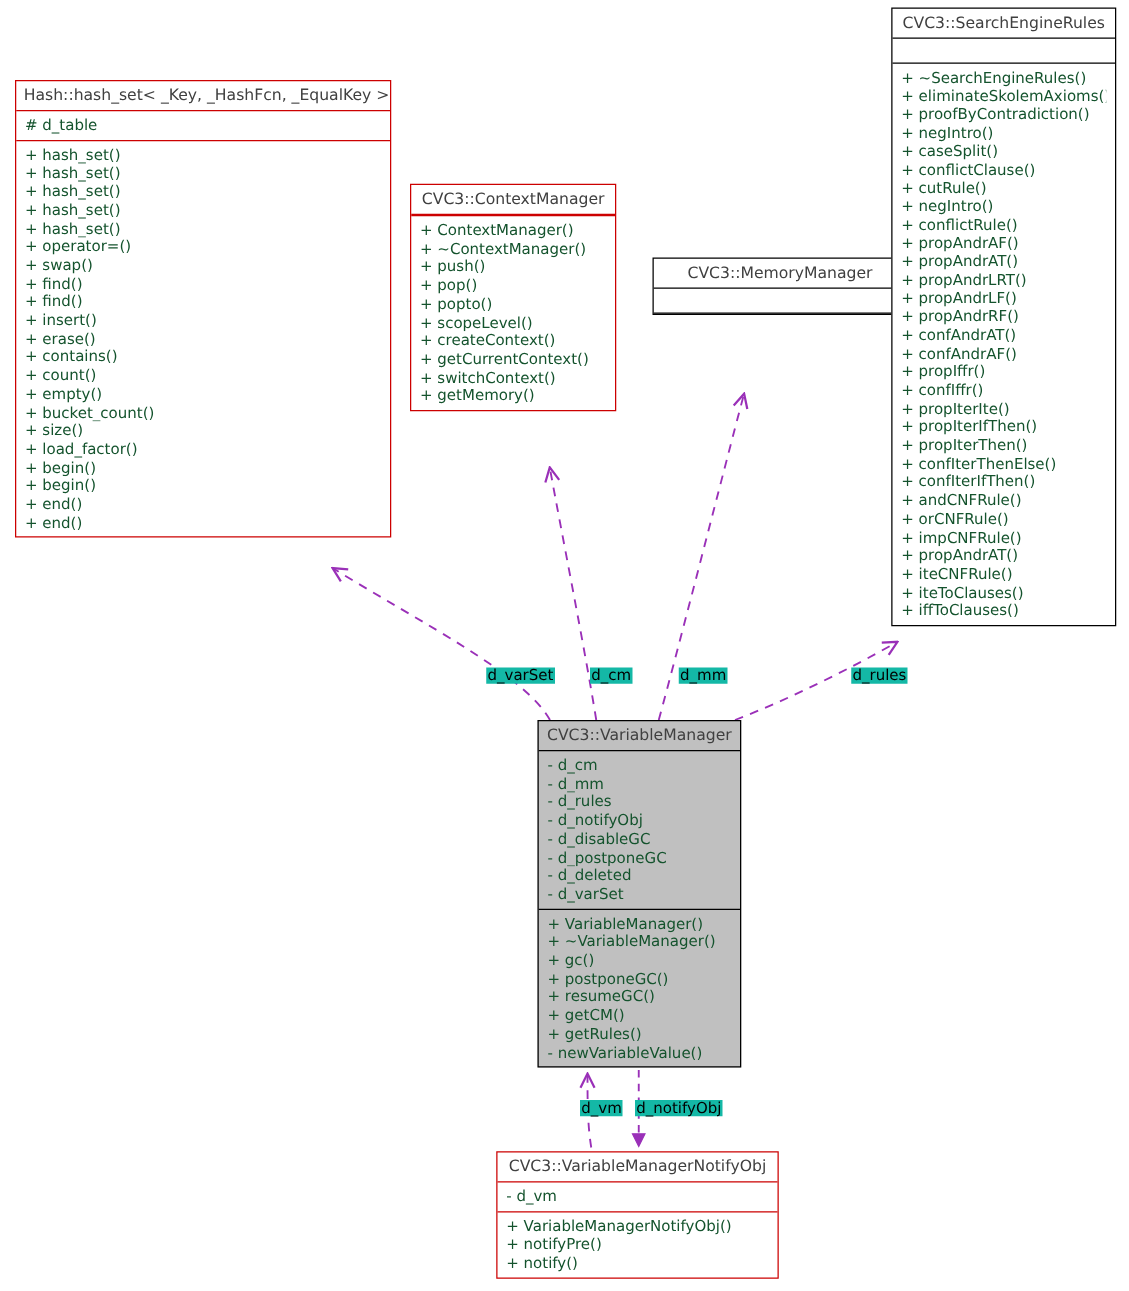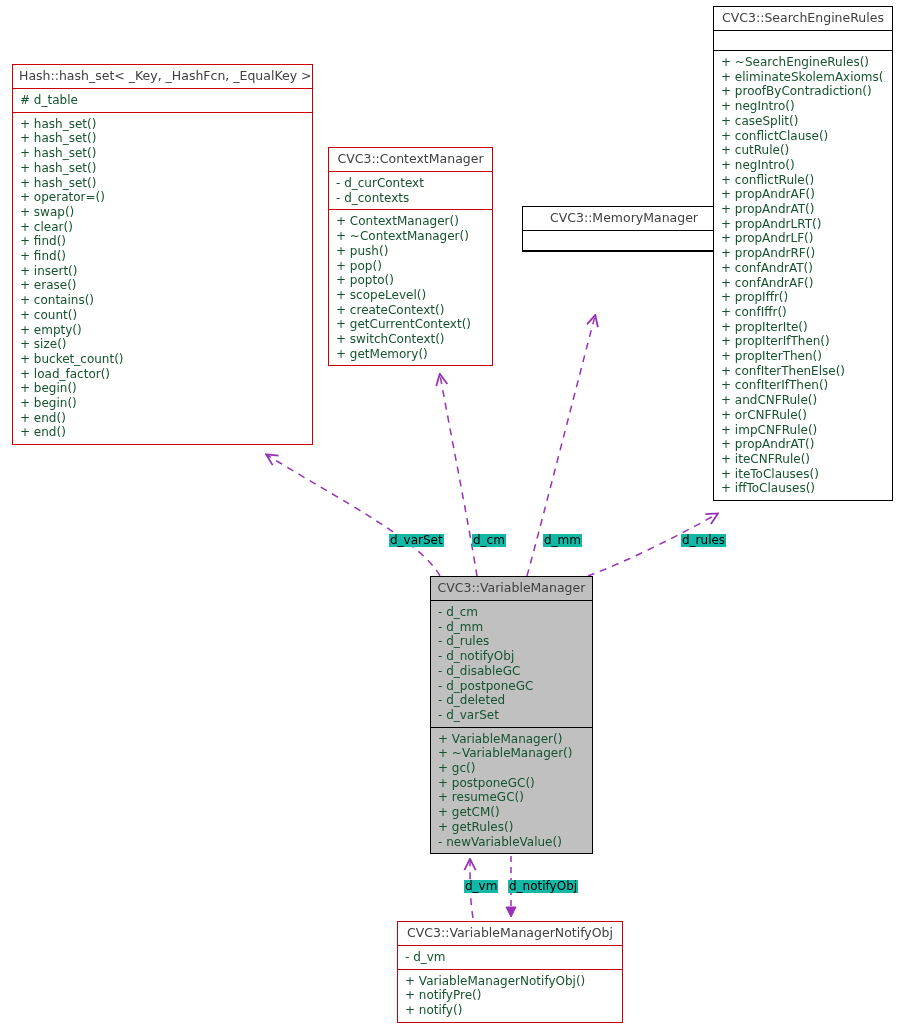--- a/index.html
+++ b/index.html
@@ -119,44 +119,39 @@
         </div>
         <div class="uml-sep"></div>
         <div class="uml-section">
           <div class="uml-row">+ hash_set()</div>
           <div class="uml-row">+ hash_set()</div>
           <div class="uml-row">+ hash_set()</div>
           <div class="uml-row">+ hash_set()</div>
           <div class="uml-row">+ hash_set()</div>
           <div class="uml-row">+ operator=()</div>
           <div class="uml-row">+ swap()</div>
-          <div class="uml-row">+ clear()</div>
           <div class="uml-row">+ find()</div>
           <div class="uml-row">+ find()</div>
           <div class="uml-row">+ insert()</div>
           <div class="uml-row">+ erase()</div>
           <div class="uml-row">+ contains()</div>
           <div class="uml-row">+ count()</div>
           <div class="uml-row">+ empty()</div>
+          <div class="uml-row">+ bucket_count()</div>
           <div class="uml-row">+ size()</div>
-          <div class="uml-row">+ bucket_count()</div>
           <div class="uml-row">+ load_factor()</div>
           <div class="uml-row">+ begin()</div>
           <div class="uml-row">+ begin()</div>
           <div class="uml-row">+ end()</div>
           <div class="uml-row">+ end()</div>
         </div>
       </div>
       <div class="umlbox red" style="left: 328px; top: 147px; width: 165px;">
         <div class="uml-title">CVC3::ContextManager</div>
         <div class="uml-sep"></div>
-        <div class="uml-section">
-          <div class="uml-row">- d_curContext</div>
-          <div class="uml-row">- d_contexts</div>
-        </div>
         <div class="uml-sep"></div>
         <div class="uml-section">
           <div class="uml-row">+ ContextManager()</div>
           <div class="uml-row">+ ~ContextManager()</div>
           <div class="uml-row">+ push()</div>
           <div class="uml-row">+ pop()</div>
           <div class="uml-row">+ popto()</div>
           <div class="uml-row">+ scopeLevel()</div>
           <div class="uml-row">+ createContext()</div>
           <div class="uml-row">+ getCurrentContext()</div>

